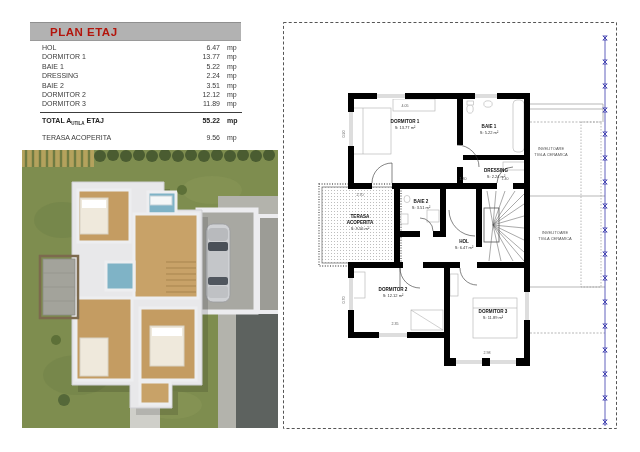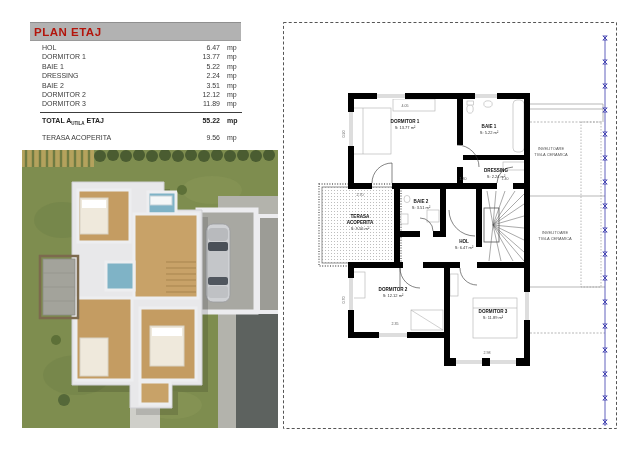--- a/index.html
+++ b/index.html
@@ -2,21 +2,21 @@
 <html><head>
 <meta charset="utf-8">
 <style>
   html,body{margin:0;padding:0;background:#ffffff;}
   .page{position:relative;width:640px;height:452px;background:#ffffff;overflow:hidden;
         font-family:"Liberation Sans",sans-serif;color:#222;}
   
   .title-bar{position:absolute;left:30px;top:22px;width:211px;height:17px;
              background:#b2b2b2;border-top:1px solid #8f8f8f;border-bottom:1px solid #9a9a9a;
              display:flex;align-items:center;}
-  .title-bar span{margin-left:4px;font-size:11.5px;font-weight:bold;letter-spacing:.5px;color:#b3150c;}
+  .title-bar span{margin-left:20px;font-size:11.5px;font-weight:bold;letter-spacing:.5px;color:#b3150c;}
   .area-table{position:absolute;left:42px;top:43px;width:198px;font-size:7px;line-height:9.4px;color:#3a3a3a;}
   .arow{display:grid;grid-template-columns:1fr 34px 20px;}
   .arow .val{text-align:right;}
   .arow .unit{padding-left:7px;}
   .table-rule{position:absolute;left:40px;top:112px;width:202px;height:1px;background:#3c3c3c;}
   .total-row{position:absolute;left:42px;top:117px;width:198px;font-size:7px;font-weight:bold;color:#222;
              display:grid;grid-template-columns:1fr 34px 20px;}
   .total-row .val{text-align:right;}
   .total-row .unit{padding-left:7px;}
   .total-row sub{font-size:4.5px;}

